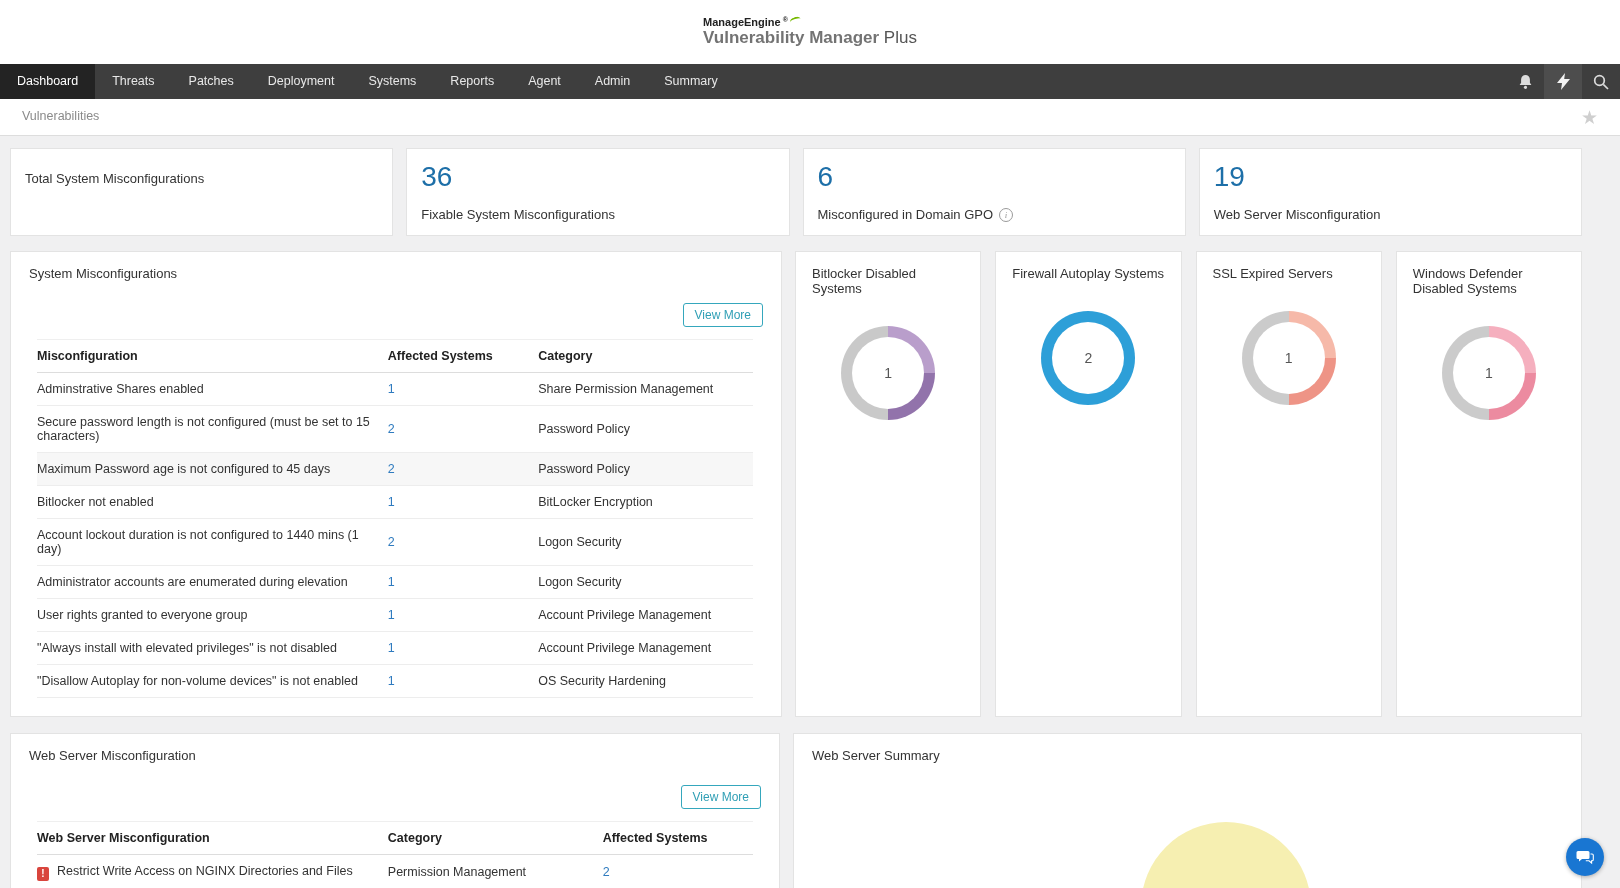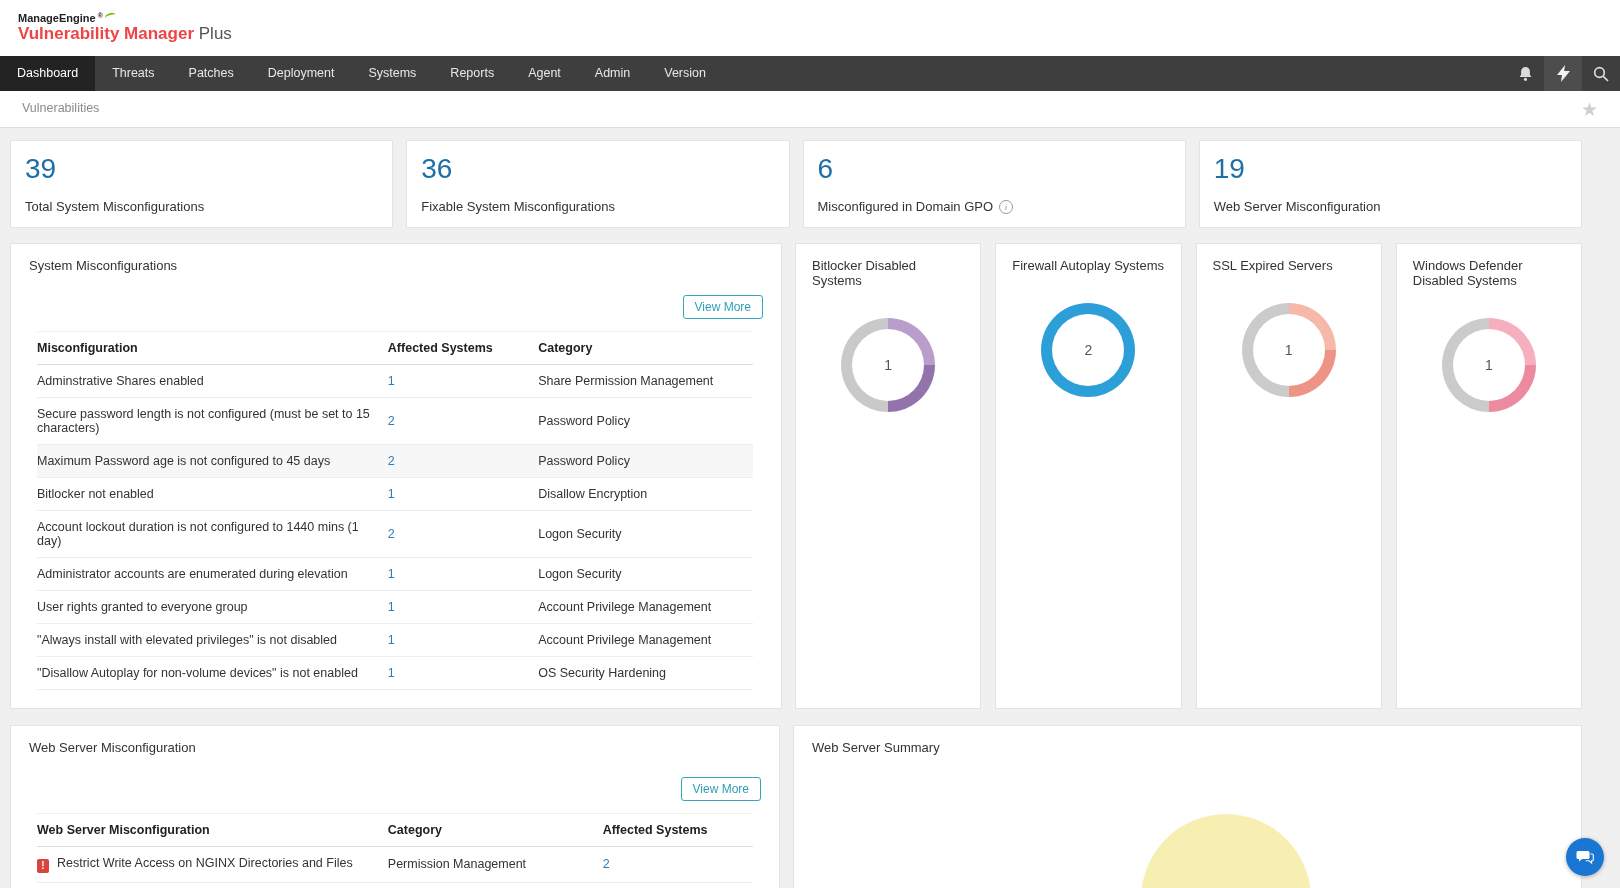--- a/index.html
+++ b/index.html
@@ -1,28 +1,28 @@
 <!DOCTYPE html>
 <html><head>
 <meta charset="utf-8">
 <style>
   * { box-sizing: border-box; margin: 0; padding: 0; }
   html,body { width:1620px; height:888px; overflow:hidden; background:#f0f0f1;
     font-family:"Liberation Sans", sans-serif; color:#333; }
 
   
-  .topbar { height:56px; background:#fff; display:flex; align-items:center;
-    justify-content:flex-start; padding:0 18px; }
+  .topbar { height:64px; background:#fff; display:flex; align-items:center;
+    justify-content:center; padding:0 18px; }
   .logo { line-height:1.1; cursor:pointer; }
   .logo-top { font-size:11px; font-weight:bold; color:#222; display:flex; align-items:flex-start; gap:2px;}
   .logo-top .reg { font-size:7px; vertical-align:super; }
   .leaf { display:inline-block; width:11px; height:7px; border-top:2px solid #76b900;
     border-radius:50%; transform:rotate(-18deg); margin-top:1px;}
   .logo-main { font-size:17px; margin-top:1px; }
-  .logo-main .lm-bold { font-weight:bold; color:#ef4444; }
+  .logo-main .lm-bold { font-weight:bold; color:#737373; }
   .logo-main .lm-light { font-weight:normal; color:#555; }
   .topbar-right { display:flex; align-items:center; gap:16px; font-size:12.5px; color:#333; }
   .license-link { cursor:pointer; }
   .build-version { color:#333; }
   .help-circle { width:19px; height:19px; border-radius:50%; background:#37474f; color:#fff;
     font-size:12px; display:flex; align-items:center; justify-content:center; cursor:pointer; }
   .avatar { width:32px; height:32px; border-radius:50%; background:#e9e9e9; border:1px solid #ddd;
     display:flex; align-items:center; justify-content:center; cursor:pointer; overflow:hidden;}
 
   
@@ -118,21 +118,21 @@
 <nav class="mainnav">
   <div class="nav-left">
     <span class="nav-item active">Dashboard</span>
     <span class="nav-item">Threats</span>
     <span class="nav-item">Patches</span>
     <span class="nav-item">Deployment</span>
     <span class="nav-item">Systems</span>
     <span class="nav-item">Reports</span>
     <span class="nav-item">Agent</span>
     <span class="nav-item">Admin</span>
-    <span class="nav-item">Version</span>
+    <span class="nav-item">Summary</span>
   </div>
   <div class="nav-right">
     <span class="nav-icon-btn">
       <svg width="15" height="16" viewBox="0 0 15 16">
         <path d="M7.5 1 a4.4 4.4 0 0 0 -4.4 4.4 v3.4 L1.6 11 h11.8 l-1.5 -2.2 V5.4 A4.4 4.4 0 0 0 7.5 1 Z" fill="#dcdcdc"></path>
         <circle cx="7.5" cy="13.3" r="1.6" fill="#dcdcdc"></circle>
       </svg>
     </span>
     <span class="nav-icon-btn hl">
       <svg width="13" height="17" viewBox="0 0 13 17">
@@ -155,21 +155,20 @@
     <span class="subtab">Systems</span>
     <span class="subtab">Patches</span>
   </div>
   <span class="fav-star">★</span>
 </div>
 
 <div class="content">
 
   <div class="stats-row">
     <div class="stat-card">
-      <div class="stat-value">39</div>
       <div class="stat-label">
           <span>Total System Misconfigurations</span>
         </div>
     </div>
     <div class="stat-card">
       <div class="stat-value">36</div>
       <div class="stat-label">
           <span>Fixable System Misconfigurations</span>
         </div>
     </div>
@@ -215,21 +214,21 @@
             <td>Password Policy</td>
           </tr>
           <tr class="hl">
             <td>Maximum Password age is not configured to 45 days</td>
             <td><a class="afflink" href="#">2</a></td>
             <td>Password Policy</td>
           </tr>
           <tr>
             <td>Bitlocker not enabled</td>
             <td><a class="afflink" href="#">1</a></td>
-            <td>Disallow Encryption</td>
+            <td>BitLocker Encryption</td>
           </tr>
           <tr>
             <td>Account lockout duration is not configured to 1440 mins (1 day)</td>
             <td><a class="afflink" href="#">2</a></td>
             <td>Logon Security</td>
           </tr>
           <tr>
             <td>Administrator accounts are enumerated during elevation</td>
             <td><a class="afflink" href="#">1</a></td>
             <td>Logon Security</td>

